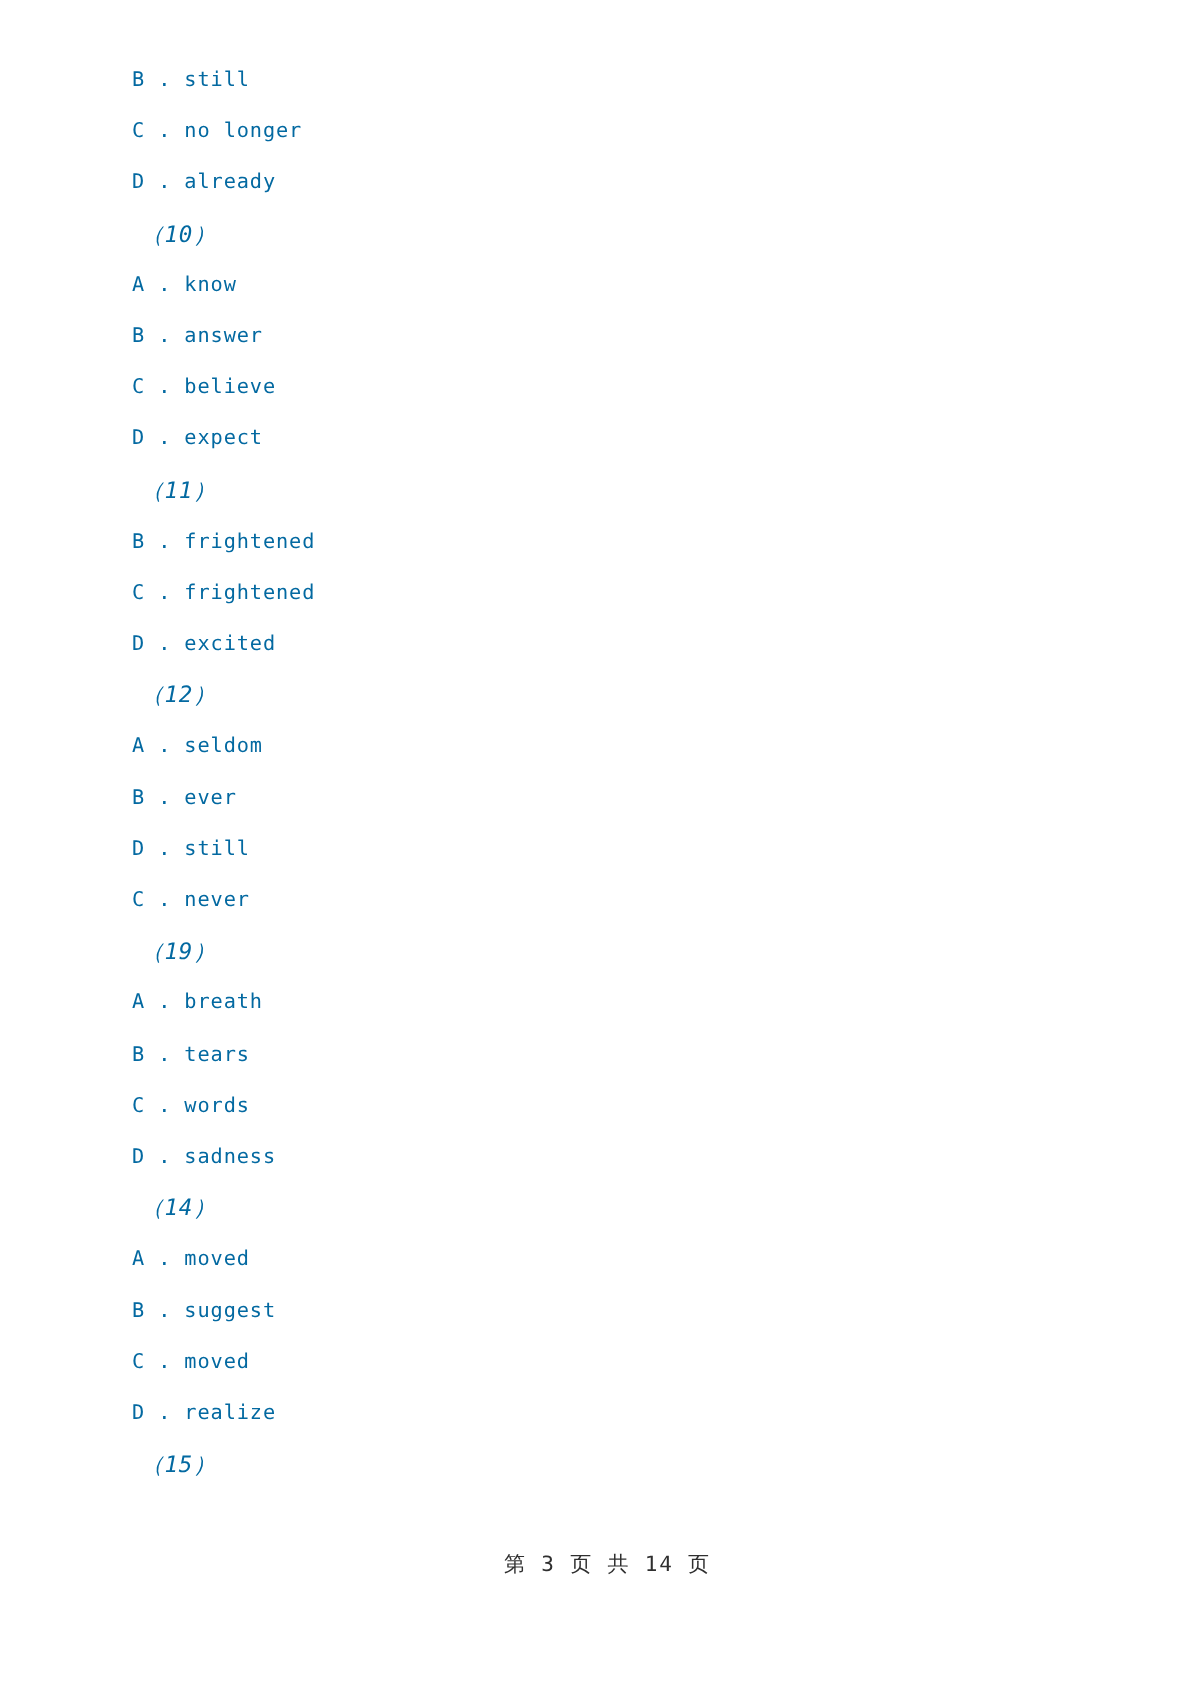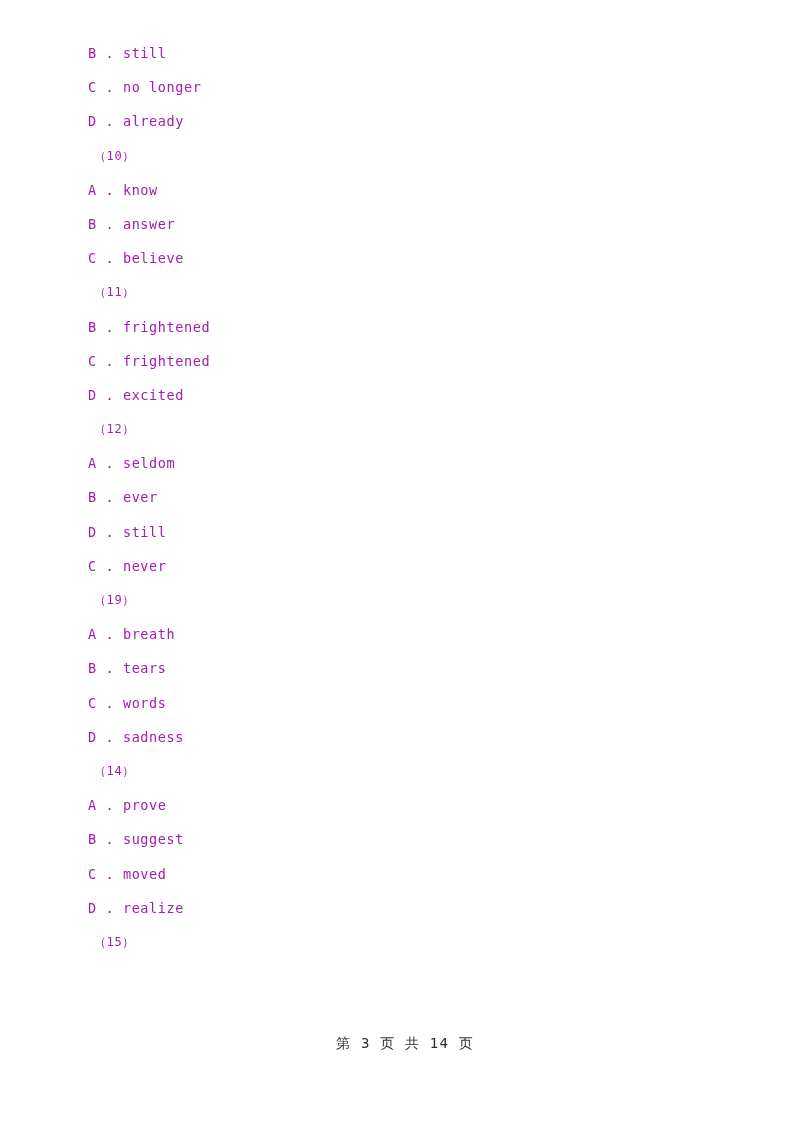--- a/index.html
+++ b/index.html
@@ -29,28 +29,29 @@
     top: 36px;
     width: 640px;
   }
   
   .line {
     height: 34.2px;
     line-height: 34.2px;
     font-size: 13.5px;
     letter-spacing: 0.6px;
     white-space: pre;
-    color: #a21caf;
+    color: #0369a1;
   }
   .opt {
     padding-left: 0px;
   }
   .qnum {
     padding-left: 6px;
-    font-size: 12px;
+    font-size: 15px;
+    font-style: italic;
   }
   .footer {
     position: absolute;
     left: 5px;
     top: 1033px;
     width: 800px;
     text-align: center;
     font-size: 14px;
     line-height: 20px;
     letter-spacing: 1.2px;
@@ -64,36 +65,37 @@
 <div class="page">
 
   <div class="content">
       <div class="line opt">B . still</div>
       <div class="line opt">C . no longer</div>
       <div class="line opt">D . already</div>
       <div class="line qnum">（10）</div>
       <div class="line opt">A . know</div>
       <div class="line opt">B . answer</div>
       <div class="line opt">C . believe</div>
+      <div class="line opt">D . expect</div>
       <div class="line qnum">（11）</div>
       <div class="line opt">B . frightened</div>
       <div class="line opt">C . frightened</div>
       <div class="line opt">D . excited</div>
       <div class="line qnum">（12）</div>
       <div class="line opt">A . seldom</div>
       <div class="line opt">B . ever</div>
       <div class="line opt">D . still</div>
       <div class="line opt">C . never</div>
       <div class="line qnum">（19）</div>
       <div class="line opt">A . breath</div>
       <div class="line opt">B . tears</div>
       <div class="line opt">C . words</div>
       <div class="line opt">D . sadness</div>
       <div class="line qnum">（14）</div>
-      <div class="line opt">A . prove</div>
+      <div class="line opt">A . moved</div>
       <div class="line opt">B . suggest</div>
       <div class="line opt">C . moved</div>
       <div class="line opt">D . realize</div>
       <div class="line qnum">（15）</div>
     </div>
 
   <div class="footer">第 3 页 共 14 页</div>
 
 </div>
 

